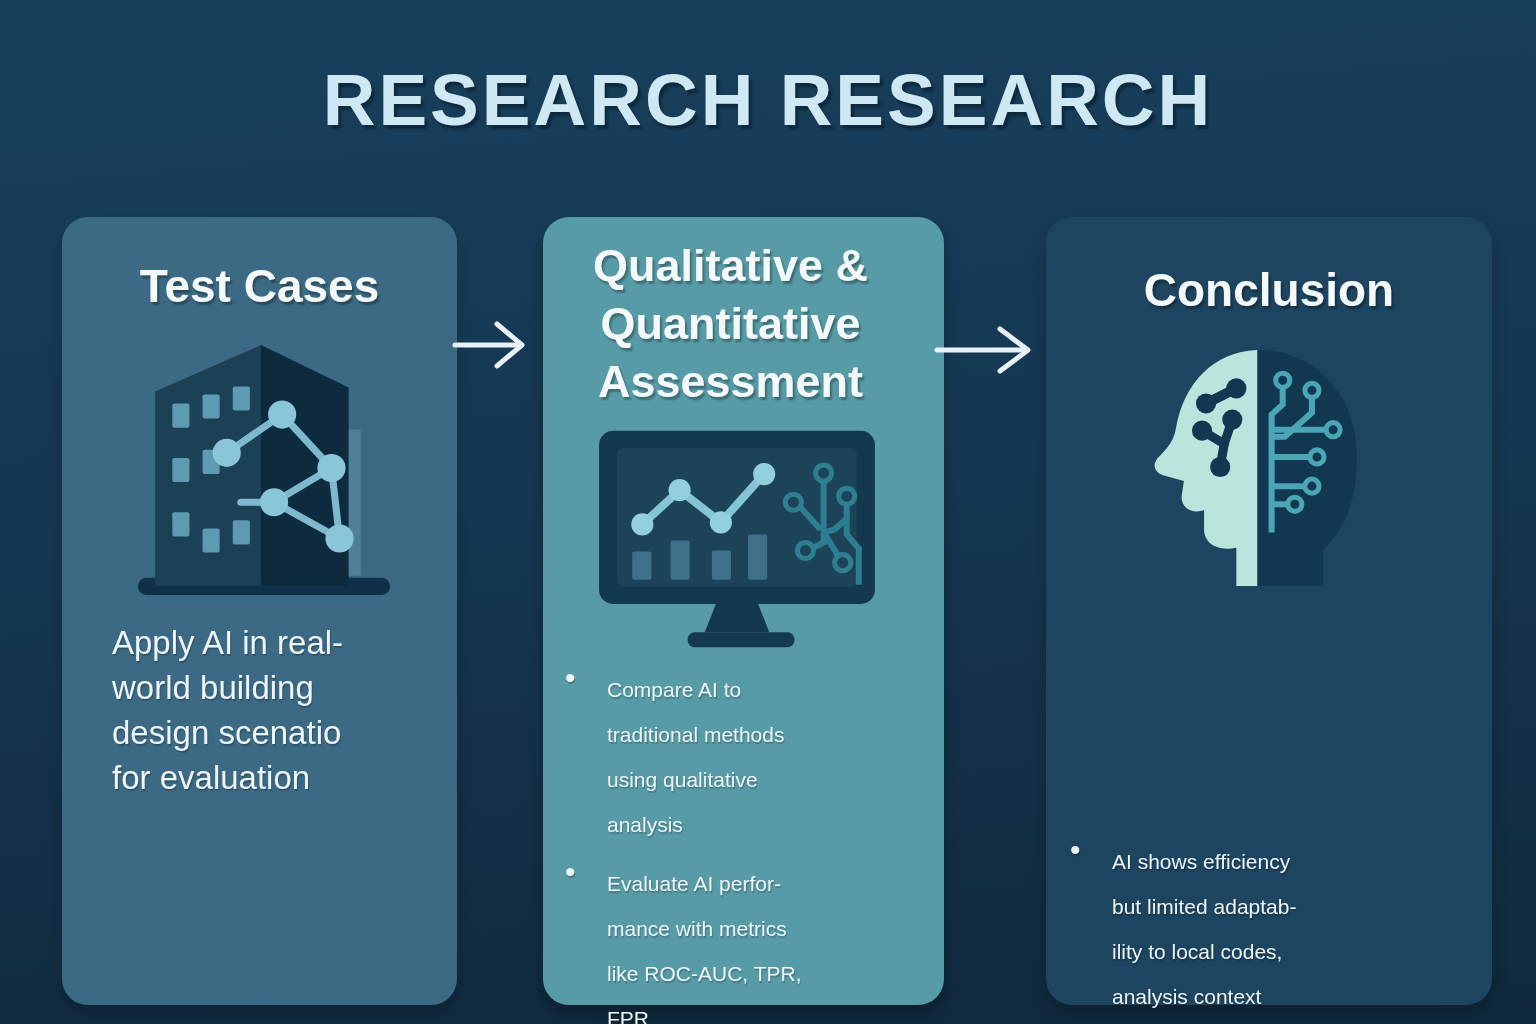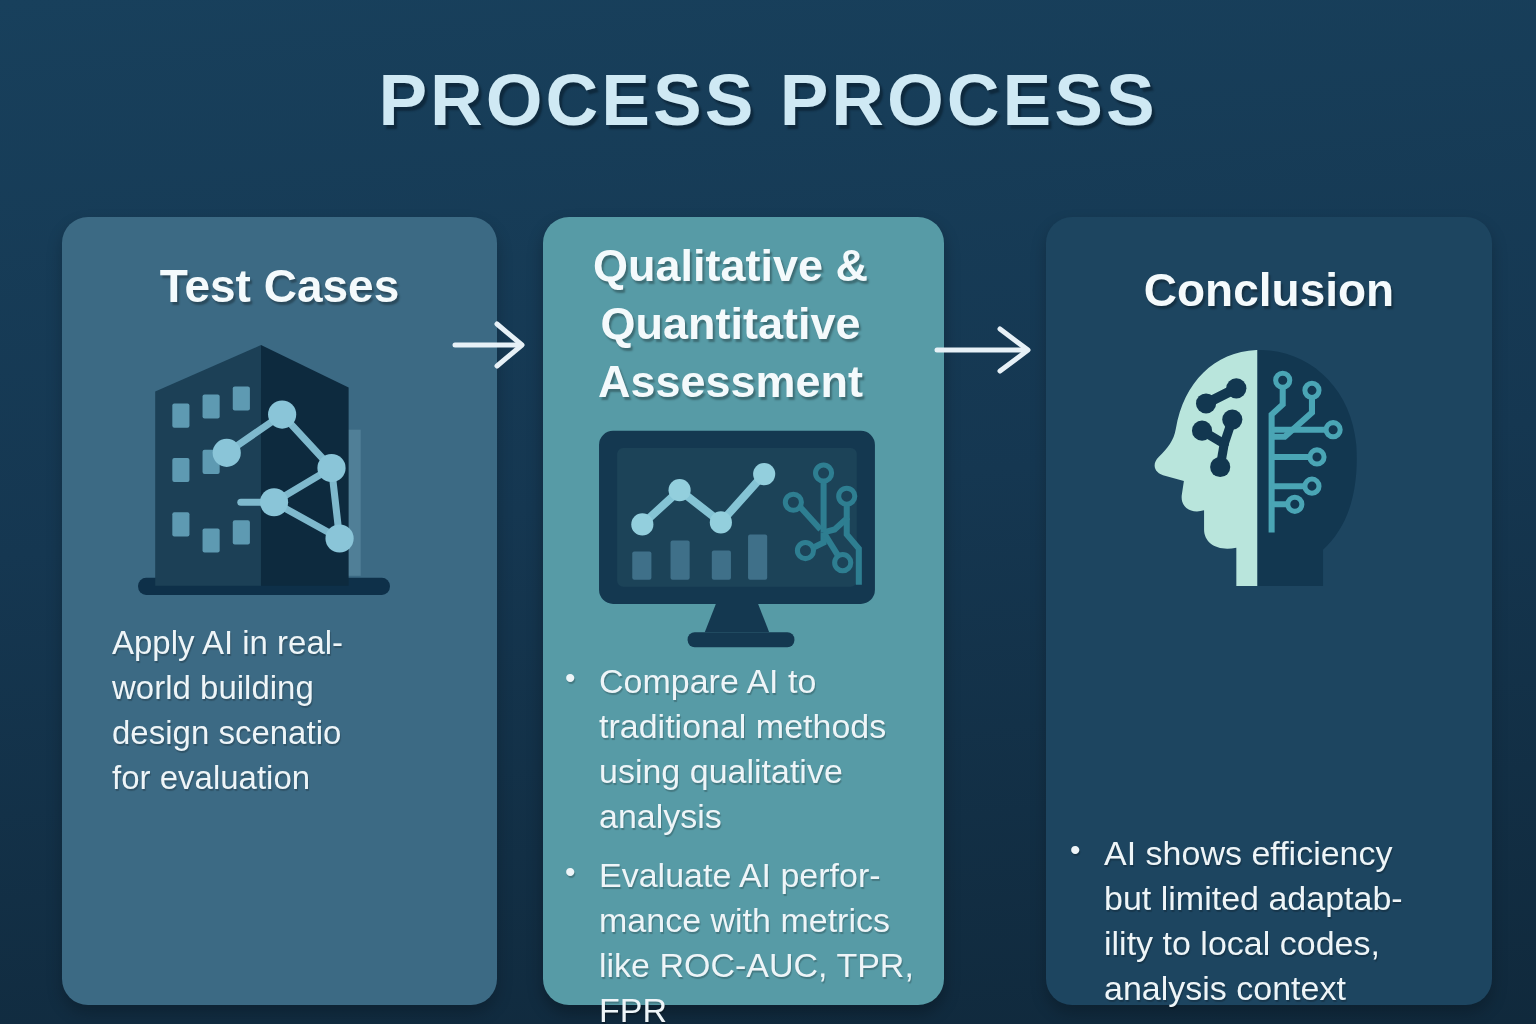--- a/index.html
+++ b/index.html
@@ -3,51 +3,51 @@
 <meta charset="utf-8">
 <style>
   html,body{margin:0;padding:0;background:#0d2435;}
   .page{position:relative;width:1536px;height:1024px;overflow:hidden;
         background:linear-gradient(175deg,#18405c 0%,#153751 48%,#10293c 100%);
         font-family:"Liberation Sans",sans-serif;}
   .title{position:absolute;top:58px;left:0;width:100%;margin:0;text-align:center;
          font-size:73px;font-weight:bold;letter-spacing:3px;color:#cfe9f4;
          text-shadow:3px 4px 2px rgba(4,18,28,.45);}
   .panel{position:absolute;top:217px;height:788px;border-radius:26px;}
-  .panel-0{left:62px;width:395px;background:#3c6a84;box-shadow:0 8px 16px rgba(0,0,0,.22);padding-left:40px;}
+  .panel-0{left:62px;width:395px;background:#3c6a84;box-shadow:0 8px 16px rgba(0,0,0,.22);}
   .panel-1{left:543px;width:401px;background:#579ba6;box-shadow:0 8px 16px rgba(0,0,0,.28);}
   .panel-2{left:1046px;width:446px;background:#1d4560;box-shadow:0 8px 16px rgba(0,0,0,.22);}
   .heading{position:absolute;margin:0;color:#f4fafc;font-weight:bold;
            text-shadow:2px 3px 2px rgba(0,0,0,.3);}
   .h-0{top:42px;left:0;width:100%;text-align:center;font-size:46px;}
   .h-1{top:20px;left:50px;font-size:45px;line-height:58px;white-space:pre-line;text-align:center;}
   .h-2{top:46px;left:0;width:100%;text-align:center;font-size:46px;}
   .icon-building{position:absolute;left:66px;top:122px;width:272px;height:262px;}
   .icon-monitor{position:absolute;left:50px;top:208px;width:292px;height:228px;}
   .icon-head{position:absolute;left:97px;top:129px;width:228px;height:242px;}
   .body{position:absolute;margin:0;color:#eef5f8;font-size:33px;line-height:45px;
         white-space:pre-line;text-shadow:1px 2px 1px rgba(0,0,0,.22);}
   .p0-body{left:50px;top:403px;width:340px;}
   .p2-body{left:49px;top:403px;width:350px;}
   .bullet-item{position:absolute;display:flex;color:#eef5f8;text-shadow:1px 2px 1px rgba(0,0,0,.22);}
   .bullet{font-size:30px;line-height:45px;width:30px;flex:none;}
-  .btext{margin:4px;font-size:34px;line-height:45px;white-space:pre-line;}
+  .btext{margin:12px;font-size:21px;line-height:45px;white-space:pre-line;}
   .p1-b0{left:22px;top:438px;width:370px;}
   .p1-b1{left:22px;top:632px;width:370px;}
   .p2-b0{left:24px;top:610px;width:380px;}
   .arrow{position:absolute;}
   .arrow-1{left:452px;top:316px;}
   .arrow-2{left:934px;top:321px;}
 </style>
 </head>
 <body>
 
 <div class="page">
 
-  <h1 class="title">PROCESS PROCESS</h1>
+  <h1 class="title">RESEARCH RESEARCH</h1>
 
   <section class="panel panel-0">
     <h2 class="heading h-0">Test Cases</h2>
 
     <svg class="icon-building" viewBox="0 0 270 260">
       <rect x="10" y="237" width="250" height="17" rx="8" fill="#0e3049"></rect>
       <rect x="218" y="90" width="13" height="145" fill="#507f97"></rect>
       <polygon points="27,52 132,6 132,245 27,245" fill="#1c4056"></polygon>
       <polygon points="132,6 219,48 219,245 132,245" fill="#0d2a3e"></polygon>
       <g fill="#5e9ab2">

